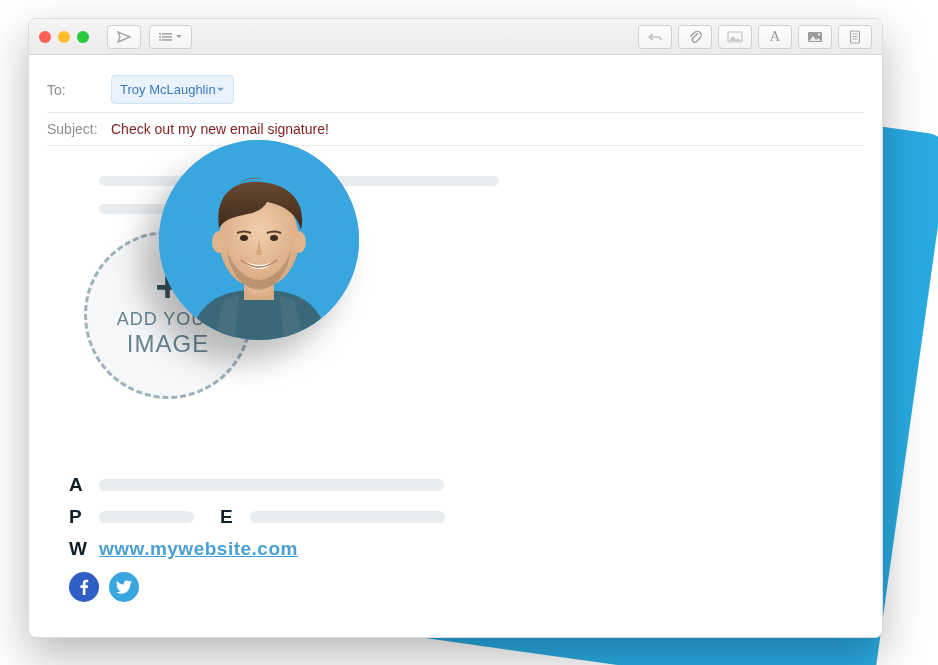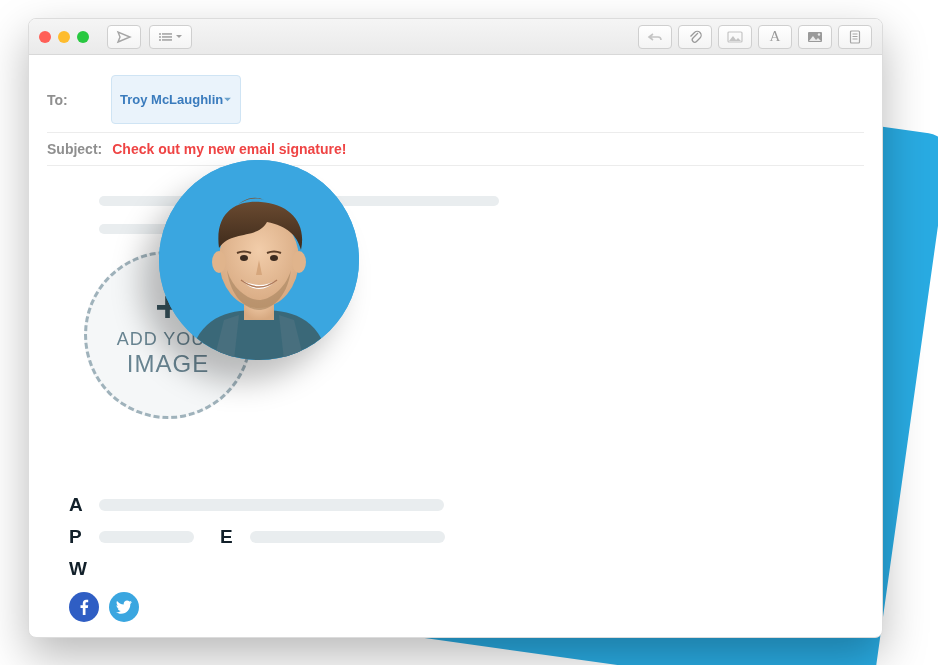--- a/index.html
+++ b/index.html
@@ -69,37 +69,36 @@
     padding: 12px 18px 0 18px;
     font-size: 14px;
   }
   .row-line {
     display: flex;
     align-items: center;
     gap: 10px;
     padding: 8px 0;
     border-bottom: 1px solid #ececec;
     color: #888;
-    font-weight: bold;
   }
   .row-label { min-width: 54px; color: #8f8f8f; }
   .recipient-pill {
     background: #eaf3fb;
     color: #3a7bbd;
     border: 1px solid #cfe4f4;
     border-radius: 4px;
-    padding: 16px 8px;
+    padding: 6px 8px;
     font-size: 13px;
     display: flex;
     align-items: center;
     gap: 0;
     cursor: pointer;
   }
   .recipient-pill svg { width: 9px; height: 9px; }
-  .subj-text { color: #ef4444; }
+  .subj-text { color: #7f1d1d; }
   .sig-area {
     padding: 30px 28px 30px 40px;
     position: relative;
   }
   .placeholder-lines { padding-left: 30px; }
   .ph {
     height: 10px;
     background: #e9edef;
     border-radius: 5px;
     margin-bottom: 18px;
@@ -325,20 +324,21 @@
         <span class="info-ph wA"></span>
       </div>
       <div class="info-row">
         <span class="info-key">P</span>
         <span class="info-ph wP"></span>
         <span class="info-key" style="margin-left:12px">E</span>
         <span class="info-ph wE"></span>
       </div>
       <div class="info-row">
         <span class="info-key">W</span>
+        <a class="website-link">www.mywebsite.com</a>
       </div>
       <div class="social-row">
         <div class="sbtn fb">
           <svg viewBox="0 0 16 16">
               <path d="M9.5 16 V9 H11.8 L12.2 6.2 H9.5 V4.6 C9.5 3.8 9.8 3.3 10.9 3.3 H12.2 V0.8 C11.8 0.75 11 0.7 10.1 0.7 C8.1 0.7 6.8 1.9 6.8 4.2 V6.2 H4.5 V9 H6.8 V16 Z"></path>
             </svg>
         </div>
         <div class="sbtn tw">
           <svg viewBox="0 0 16 16">
               <path d="M16 3.1 C15.4 3.4 14.8 3.5 14.1 3.6 C14.8 3.2 15.3 2.5 15.5 1.7 C14.9 2.1 14.2 2.4 13.4 2.5 C12.8 1.9 12 1.5 11 1.5 C9.2 1.5 7.7 3 7.7 4.8 C7.7 5.1 7.7 5.3 7.8 5.6 C5 5.4 2.6 4.1 1 2.1 C0.7 2.6 0.6 3.2 0.6 3.8 C0.6 5 1.2 6 2.1 6.6 C1.5 6.6 1 6.4 0.5 6.2 V6.2 C0.5 7.8 1.7 9.2 3.2 9.5 C2.9 9.6 2.6 9.6 2.3 9.6 C2.1 9.6 1.9 9.6 1.7 9.5 C2.1 10.9 3.3 11.8 4.8 11.9 C3.6 12.8 2.2 13.3 0.6 13.3 C0.4 13.3 0.2 13.3 0 13.3 C1.5 14.2 3.2 14.8 5 14.8 C11 14.8 14.3 9.8 14.3 5.5 C14.3 5.3 14.3 5.2 14.3 5 C15 4.5 15.5 3.9 16 3.1 Z"></path>

